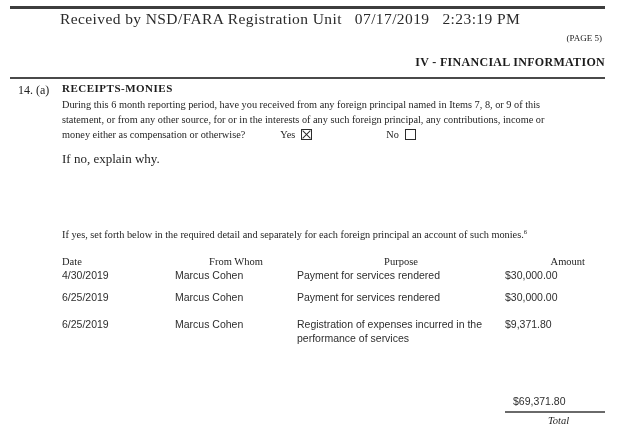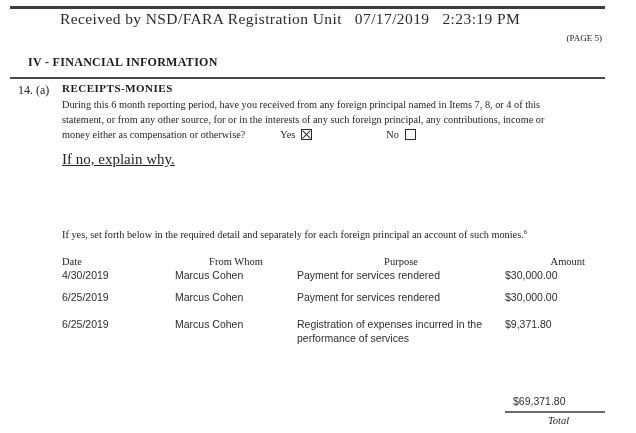--- a/index.html
+++ b/index.html
@@ -14,41 +14,41 @@
   .abs{position:absolute;}
   .rule-top{left:10px;top:6px;width:623px;height:3px;background:#3d3d3d;}
   .rule-mid{left:10px;top:77px;width:611px;height:2px;background:#4a4a4a;}
   .stamp{
     left:60px;top:10px;
     font-size:15.5px;letter-spacing:.4px;color:#2a2a2a;
     white-space:nowrap;display:flex;gap:13px;
   }
   .page-label{right:3px;top:33px;font-size:9px;color:#222;}
   .section-title{
-    left:0;right:0;top:55px;text-align:left;padding-left:28px;
+    left:0;right:0;top:55px;text-align:right;padding-left:28px;
     font-weight:bold;font-size:12px;letter-spacing:.3px;color:#1c1c1c;
   }
   .item-num{left:18px;top:83px;font-size:12px;}
   .item-heading{left:62px;top:82px;font-weight:bold;font-size:11px;letter-spacing:.5px;color:#1c1c1c;}
   .question{left:62px;top:97px;width:560px;font-size:10.3px;line-height:15px;color:#242424;}
   .question .qline{white-space:nowrap;}
   .q-last{display:flex;align-items:center;}
   .yn-group{display:inline-flex;align-items:center;gap:6px;}
   .yn-yes{margin-left:35px;}
   .yn-no{margin-left:74px;}
   .cb{
     display:inline-block;width:9px;height:9px;
     border:1.2px solid #2b2b2b;position:relative;top:0px;background:#fff;
   }
   .cb.checked::before,.cb.checked::after{
     content:"";position:absolute;left:-1px;top:4px;width:11px;height:1.1px;background:#2b2b2b;
   }
   .cb.checked::before{transform:rotate(45deg);}
   .cb.checked::after{transform:rotate(-45deg);}
-  .ifno{left:62px;top:151px;font-size:15px;color:#242424;text-decoration:underline;}
+  .ifno{left:62px;top:151px;font-size:13px;color:#242424;}
   .ifyes{left:62px;top:229px;font-size:10.3px;color:#242424;white-space:nowrap;}
   .ifyes sup{font-size:6.5px;vertical-align:super;line-height:0;}
   .trow{
     left:62px;width:523px;
     display:grid;grid-template-columns:113px 122px 208px 80px;
     font-size:10.5px;line-height:14px;
   }
   .thead{top:255px;font-family:"Liberation Serif", serif;color:#242424;}
   .thead .c-from,.thead .c-purpose{text-align:center;}
   .thead .c-amount{text-align:right;}
@@ -77,21 +77,21 @@
   <div class="abs page-label">(PAGE 5)</div>
 
   <div class="abs section-title">IV - FINANCIAL INFORMATION</div>
 
   <div class="abs rule-mid"></div>
 
   <div class="abs item-num">14. (a)</div>
   <div class="abs item-heading">RECEIPTS-MONIES</div>
 
   <div class="abs question">
-    <div class="qline">During this 6 month reporting period, have you received from any foreign principal named in Items 7, 8, or 4 of this</div>
+    <div class="qline">During this 6 month reporting period, have you received from any foreign principal named in Items 7, 8, or 9 of this</div>
     <div class="qline">statement, or from any other source, for or in the interests of any such foreign principal, any contributions, income or</div>
     <div class="qline q-last">
       <span>money either as compensation or otherwise?</span>
       <span class="yn-group yn-yes">
         <span>Yes</span>
         <span class="cb checked"></span>
       </span>
       <span class="yn-group yn-no">
         <span>No</span>
         <span class="cb"></span>

